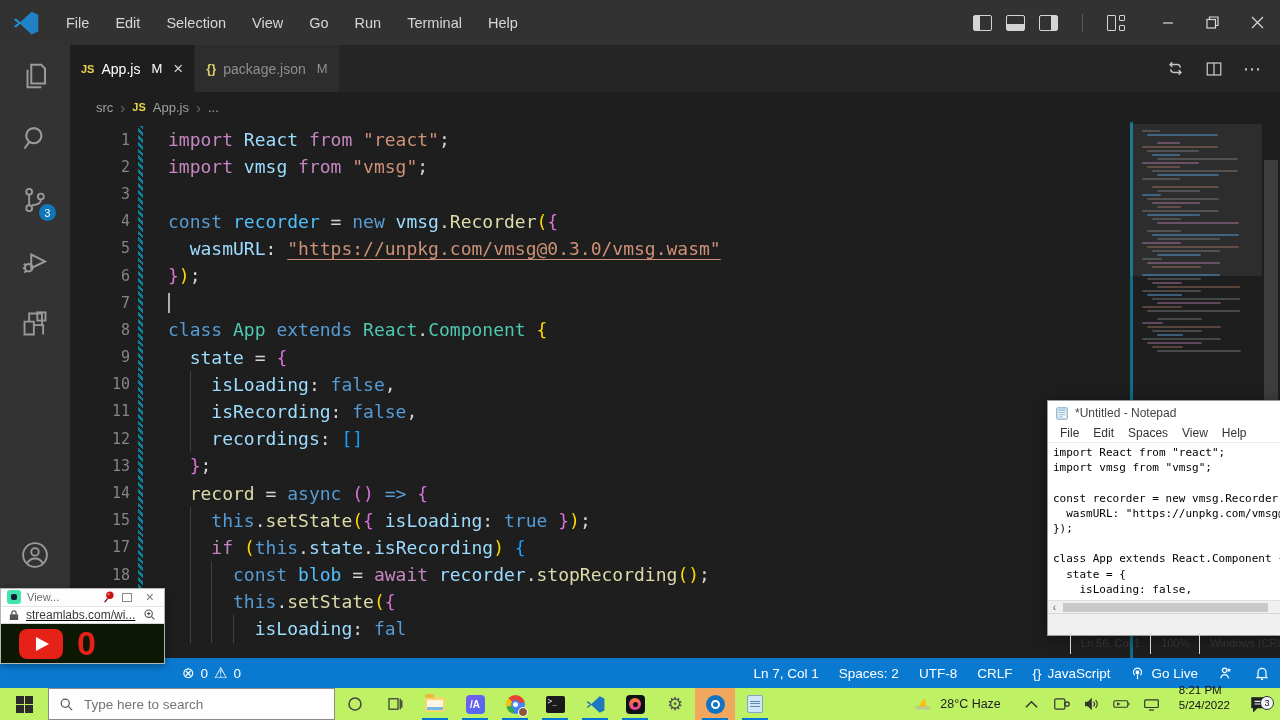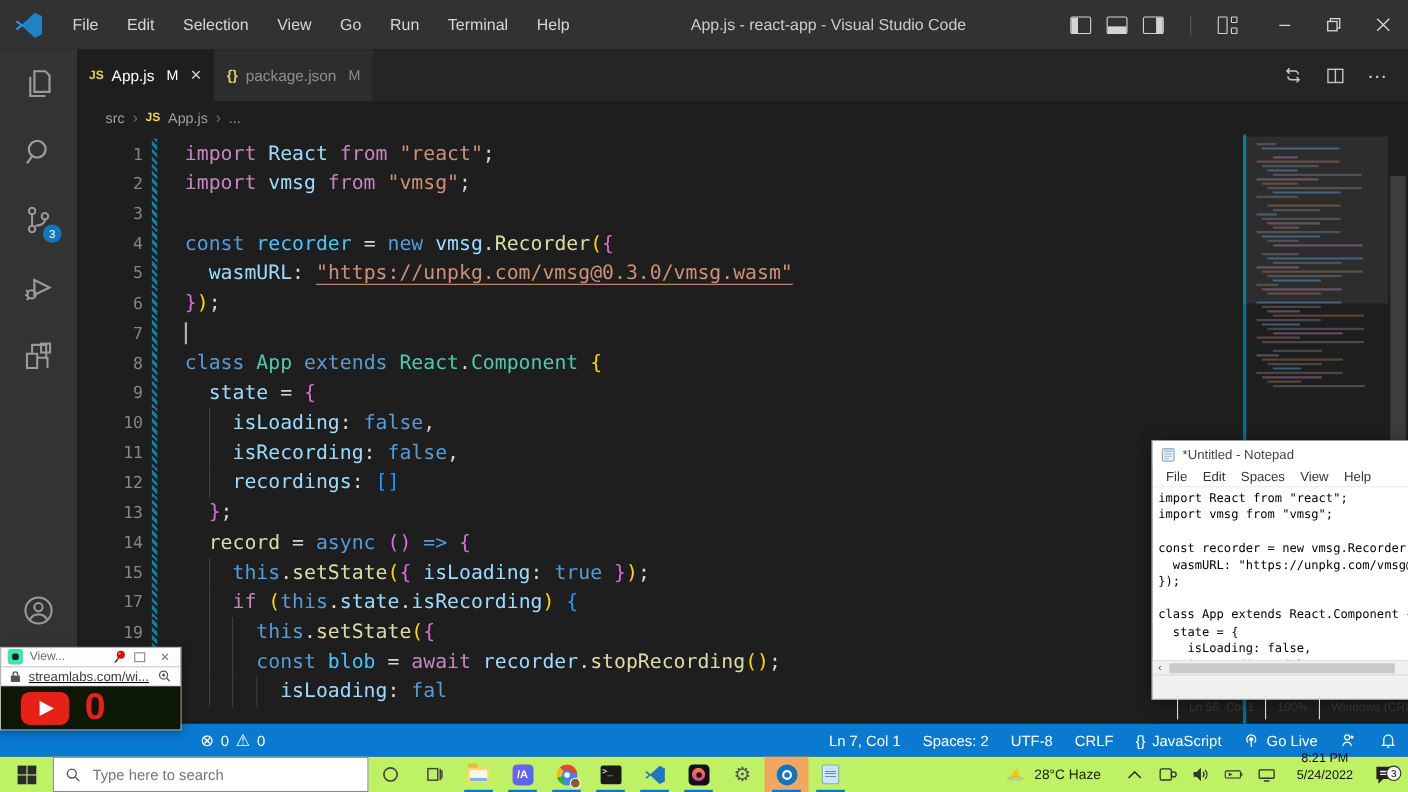--- a/index.html
+++ b/index.html
@@ -129,21 +129,21 @@
   .ico-dark-circle i { width:12px; height:12px; border-radius:50%; background:conic-gradient(#ff7a3c,#e040a0,#ff7a3c); position:relative; }
   .ico-dark-circle i::after { content:""; position:absolute; left:3.5px; top:3.5px; width:5px; height:5px; border-radius:50%; background:#101018; }
   .ico-cap { width:19px; height:19px; border-radius:50%; background:#1273c2; display:flex; align-items:center; justify-content:center; }
   .ico-cap i { width:9px; height:9px; border-radius:50%; border:2px solid #fff; }
   .ico-notepad { width:16px; height:18px; background:#cfe6f5; border:1px solid #7fa8c4; border-radius:2px; position:relative; }
   .ico-notepad::after { content:""; position:absolute; left:2px; top:3px; right:2px; height:8px; background:repeating-linear-gradient(#cfe6f5 0 1.5px,#5f8cb0 1.5px 2.5px); }
   .gear { font-size:18px; color:#555; }
   .tk-tray { margin-left:auto; display:flex; align-items:center; gap:4px; padding-right:4px; }
   .weather { display:flex; align-items:center; gap:7px; font-size:12.5px; color:#222; margin-right:14px; }
   .tray-ic { width:26px; display:flex; align-items:center; justify-content:center; color:#333; }
-  .clock { text-align:center; font-size:11.5px; color:#111; line-height:1.3; margin:0 8px 12px 10px; white-space:nowrap; }
+  .clock { text-align:left; font-size:11.5px; color:#111; line-height:1.3; margin:0 8px 12px 10px; white-space:nowrap; }
   .action-center { position:relative; width:34px; display:flex; align-items:center; justify-content:center; }
   .ac-badge { position:absolute; right:2px; bottom:2px; width:14px; height:14px; border-radius:50%; background:#f0f3f8; border:1px solid #333; font-size:9px; display:flex; align-items:center; justify-content:center; color:#111; }
 </style>
 </head>
 <body>
 
 <div class="screen">
 
   <div class="vscode">
 
@@ -155,21 +155,20 @@
       <div class="menubar" id="menubar">
           <span class="menu-item">File</span>
           <span class="menu-item">Edit</span>
           <span class="menu-item">Selection</span>
           <span class="menu-item">View</span>
           <span class="menu-item">Go</span>
           <span class="menu-item">Run</span>
           <span class="menu-item">Terminal</span>
           <span class="menu-item">Help</span>
         </div>
-      <div class="win-title">App.js - react-app - Visual Studio Code</div>
       <div class="tb-right">
         <div class="layout-icons">
           <span class="lay-box left"></span>
           <span class="lay-box bottom"></span>
           <span class="lay-box right"></span>
           <span class="tb-sep"></span>
           <span class="grid-ic">
               <i class="a"></i>
               <i class="b"></i>
               <i class="c"></i>
@@ -355,30 +354,30 @@
                 <span class="ct"><span class="tk-kw">    this</span><span class="tk-pn">.</span><span class="tk-fn">setState</span><span class="tk-b1">(</span><span class="tk-b2">{</span><span class="tk-var"> isLoading</span><span class="tk-pn">: </span><span class="tk-kw">true</span><span class="tk-pn"> </span><span class="tk-b2">}</span><span class="tk-b1">)</span><span class="tk-pn">;</span></span>
                 <span class="guide" style="left: 119.68px;"></span>
               </div>
               <div class="code-line">
                 <span class="ln">17</span>
                 <span class="gmod"></span>
                 <span class="ct"><span class="tk-ctrl">    if</span><span class="tk-pn"> </span><span class="tk-b1">(</span><span class="tk-kw">this</span><span class="tk-pn">.</span><span class="tk-var">state</span><span class="tk-pn">.</span><span class="tk-var">isRecording</span><span class="tk-b1">)</span><span class="tk-pn"> </span><span class="tk-b3">{</span></span>
                 <span class="guide" style="left: 119.68px;"></span>
               </div>
               <div class="code-line">
+                <span class="ln">18</span>
+                <span class="gmod"></span>
+                <span class="ct"><span class="tk-kw">      const</span><span class="tk-cv"> blob</span><span class="tk-pn"> = </span><span class="tk-ctrl">await</span><span class="tk-var"> recorder</span><span class="tk-pn">.</span><span class="tk-fn">stopRecording</span><span class="tk-b1">()</span><span class="tk-pn">;</span></span>
+                <span class="guide" style="left: 119.68px;"></span>
+                <span class="guide" style="left: 141.36px;"></span>
+              </div>
+              <div class="code-line">
                 <span class="ln">19</span>
                 <span class="gmod"></span>
                 <span class="ct"><span class="tk-kw">      this</span><span class="tk-pn">.</span><span class="tk-fn">setState</span><span class="tk-b1">(</span><span class="tk-b2">{</span></span>
-                <span class="guide" style="left: 119.68px;"></span>
-                <span class="guide" style="left: 141.36px;"></span>
-              </div>
-              <div class="code-line">
-                <span class="ln">18</span>
-                <span class="gmod"></span>
-                <span class="ct"><span class="tk-kw">      const</span><span class="tk-cv"> blob</span><span class="tk-pn"> = </span><span class="tk-ctrl">await</span><span class="tk-var"> recorder</span><span class="tk-pn">.</span><span class="tk-fn">stopRecording</span><span class="tk-b1">()</span><span class="tk-pn">;</span></span>
                 <span class="guide" style="left: 119.68px;"></span>
                 <span class="guide" style="left: 141.36px;"></span>
               </div>
               <div class="code-line">
                 <span class="ln">20</span>
                 <span class="gmod"></span>
                 <span class="ct"><span class="tk-var">        isLoading</span><span class="tk-pn">: </span><span class="tk-kw">fal</span></span>
                 <span class="guide" style="left: 119.68px;"></span>
                 <span class="guide" style="left: 141.36px;"></span>
                 <span class="guide" style="left: 163.04px;"></span>

